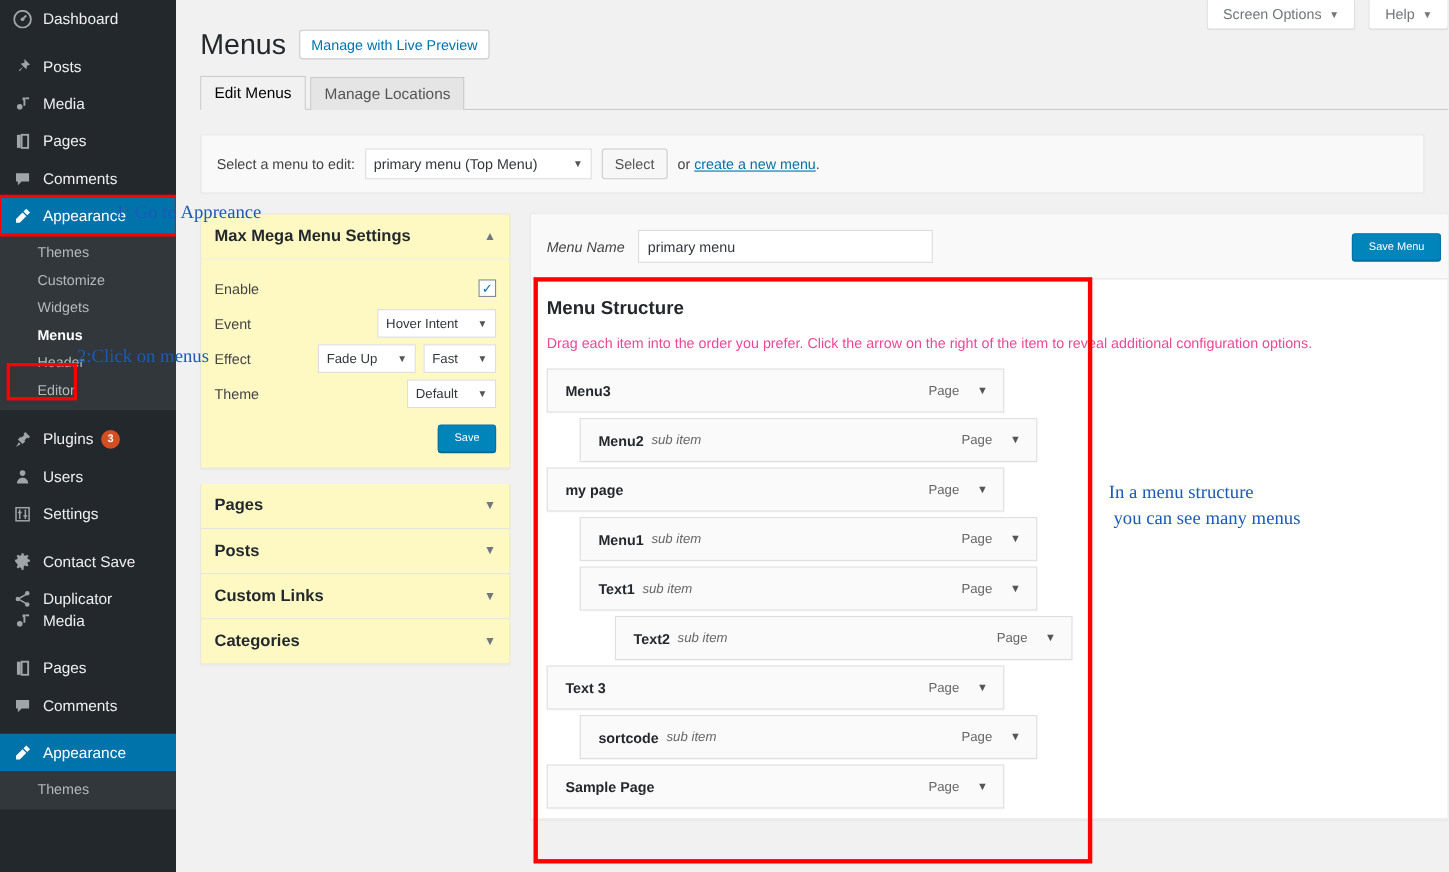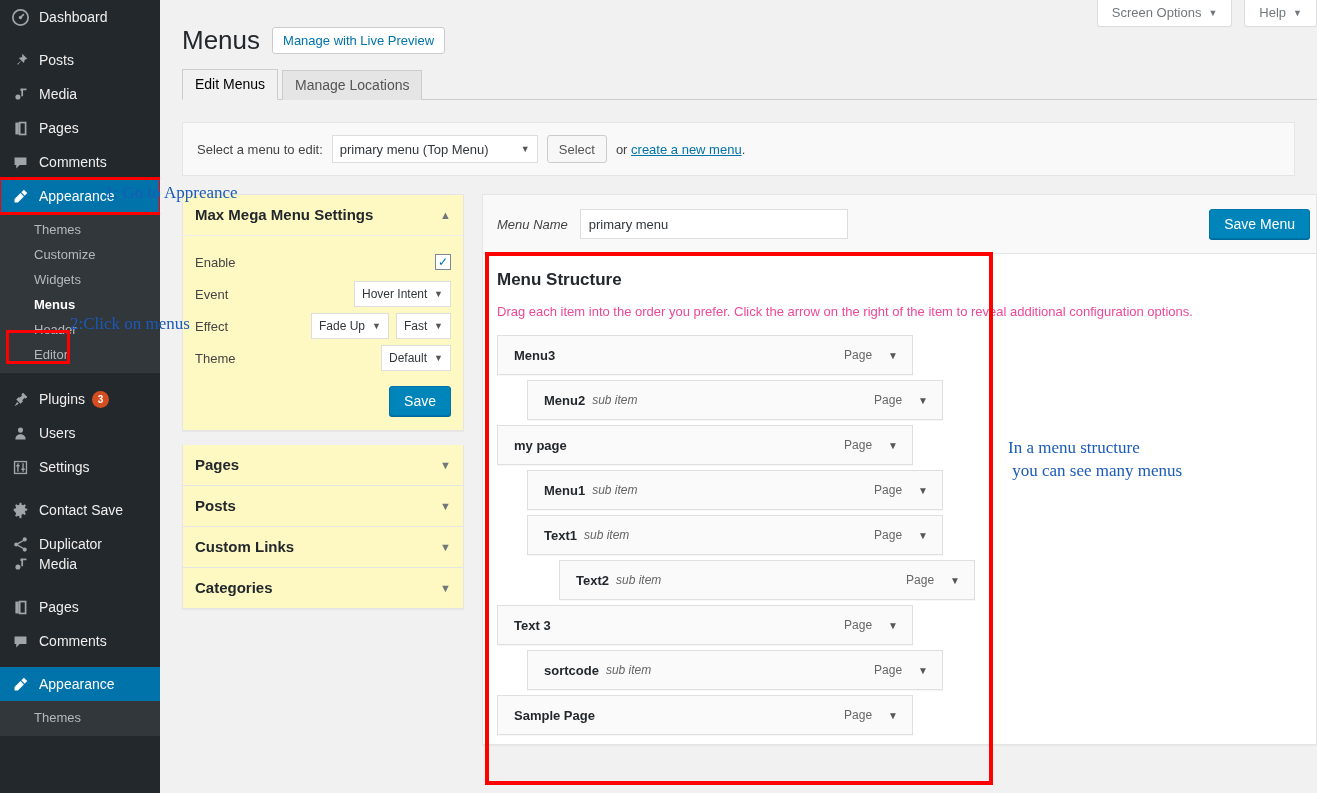--- a/index.html
+++ b/index.html
@@ -178,25 +178,25 @@
   }
   .mmm-row .lbl { font-size: 13px; color: #444; }
   .mmm-ctrls { display: flex; gap: 7px; align-items: center; }
   .cb {
     width: 16px; height: 16px; border: 1px solid #7e8993; background: #fff;
     display: inline-flex; align-items: center; justify-content: center;
     color: #0073aa; font-size: 12px; line-height: 1; cursor: pointer;
   }
   .mini-select {
     background: #fff; border: 1px solid #ddd; height: 26px;
-    padding: 0 22px 0 7px; font-size: 12px; color: #32373c;
+    padding: 0 33px 0 7px; font-size: 12px; color: #32373c;
   }
   .btn-primary {
     background: #0085ba; border: 1px solid #0073aa; border-radius: 3px;
-    color: #fff; font-size: 14px; padding: 6px 14px; cursor: pointer;
+    color: #fff; font-size: 10px; padding: 6px 14px; cursor: pointer;
     font-family: "Liberation Sans", sans-serif;
     box-shadow: 0 1px 0 #006799;
   }
   .save-row { display: flex; justify-content: flex-end; margin-top: 12px; }
 
   
   .menu-edit {
     background: #fff; border: 1px solid #e5e5e5;
     box-shadow: 0 1px 1px rgba(0,0,0,.04);
   }

